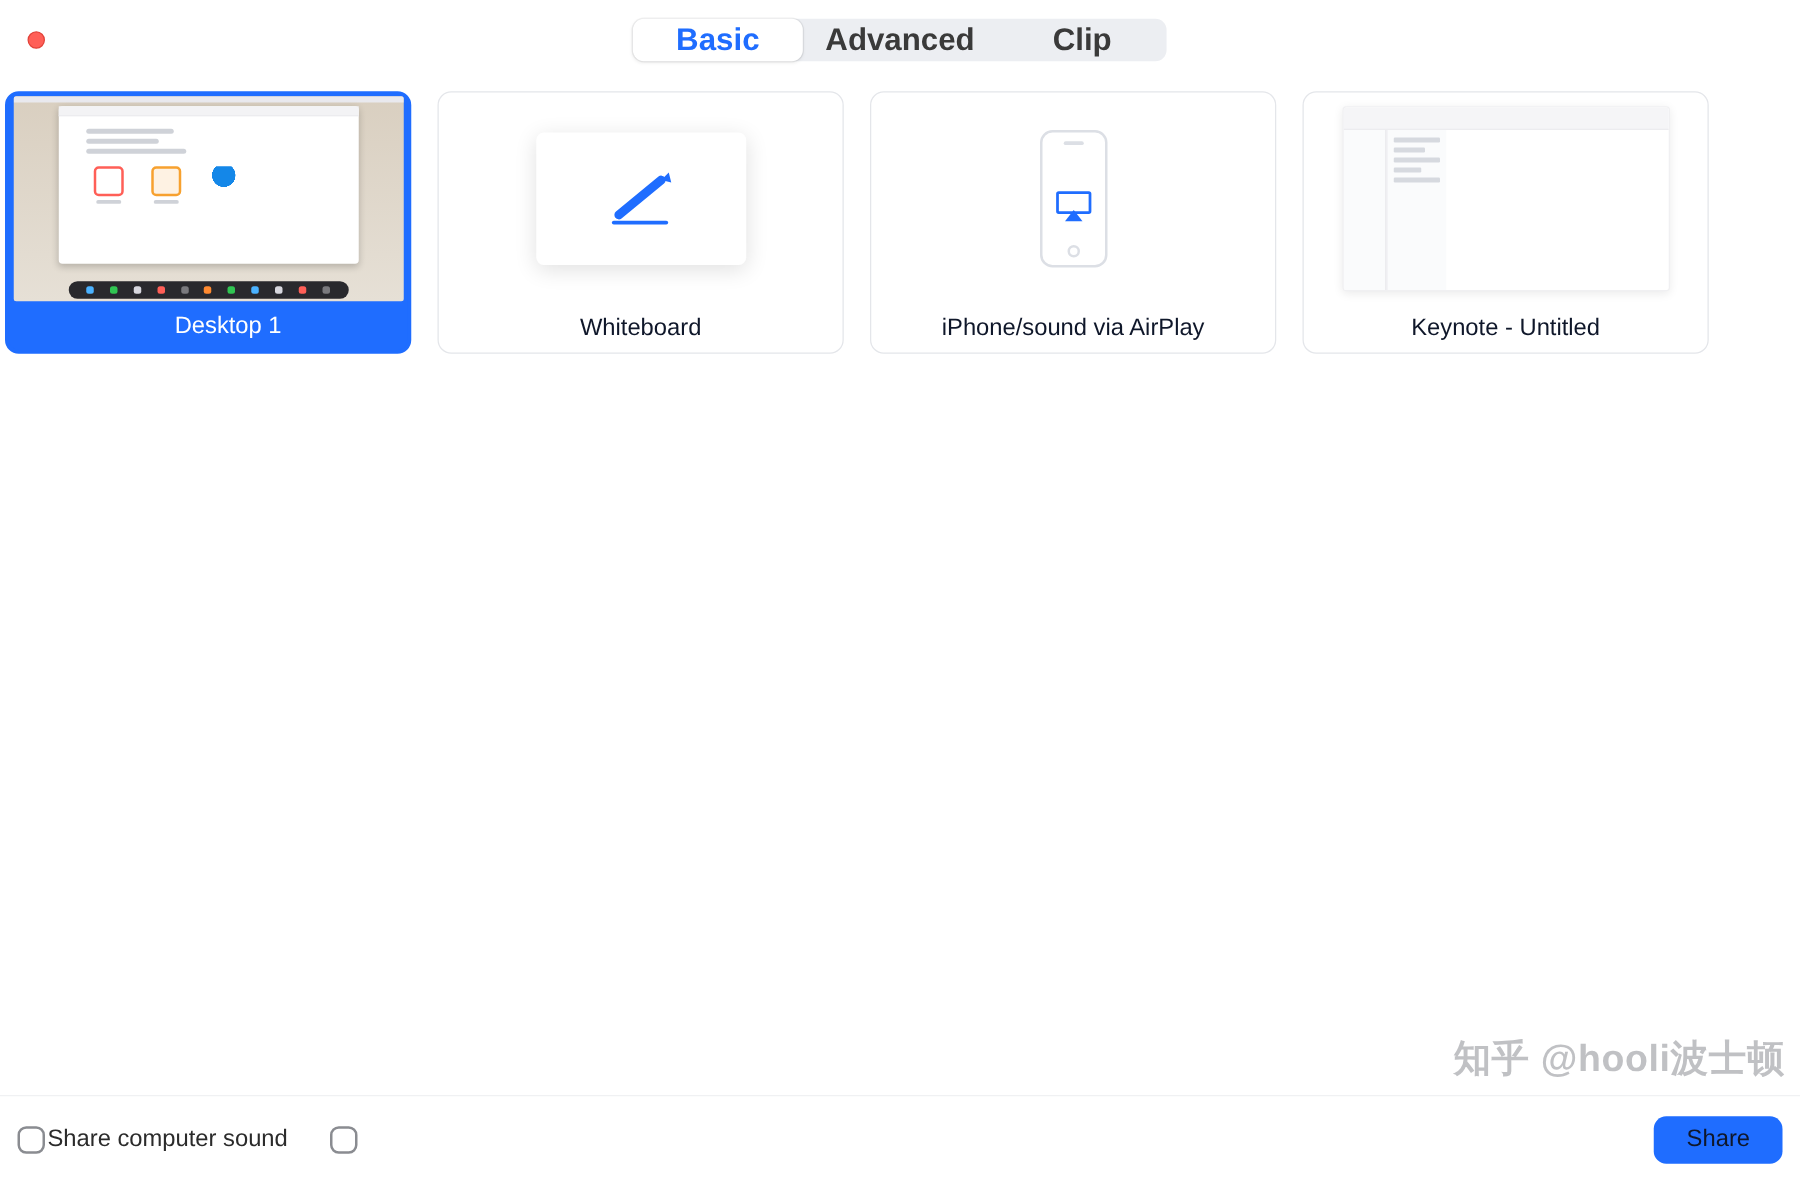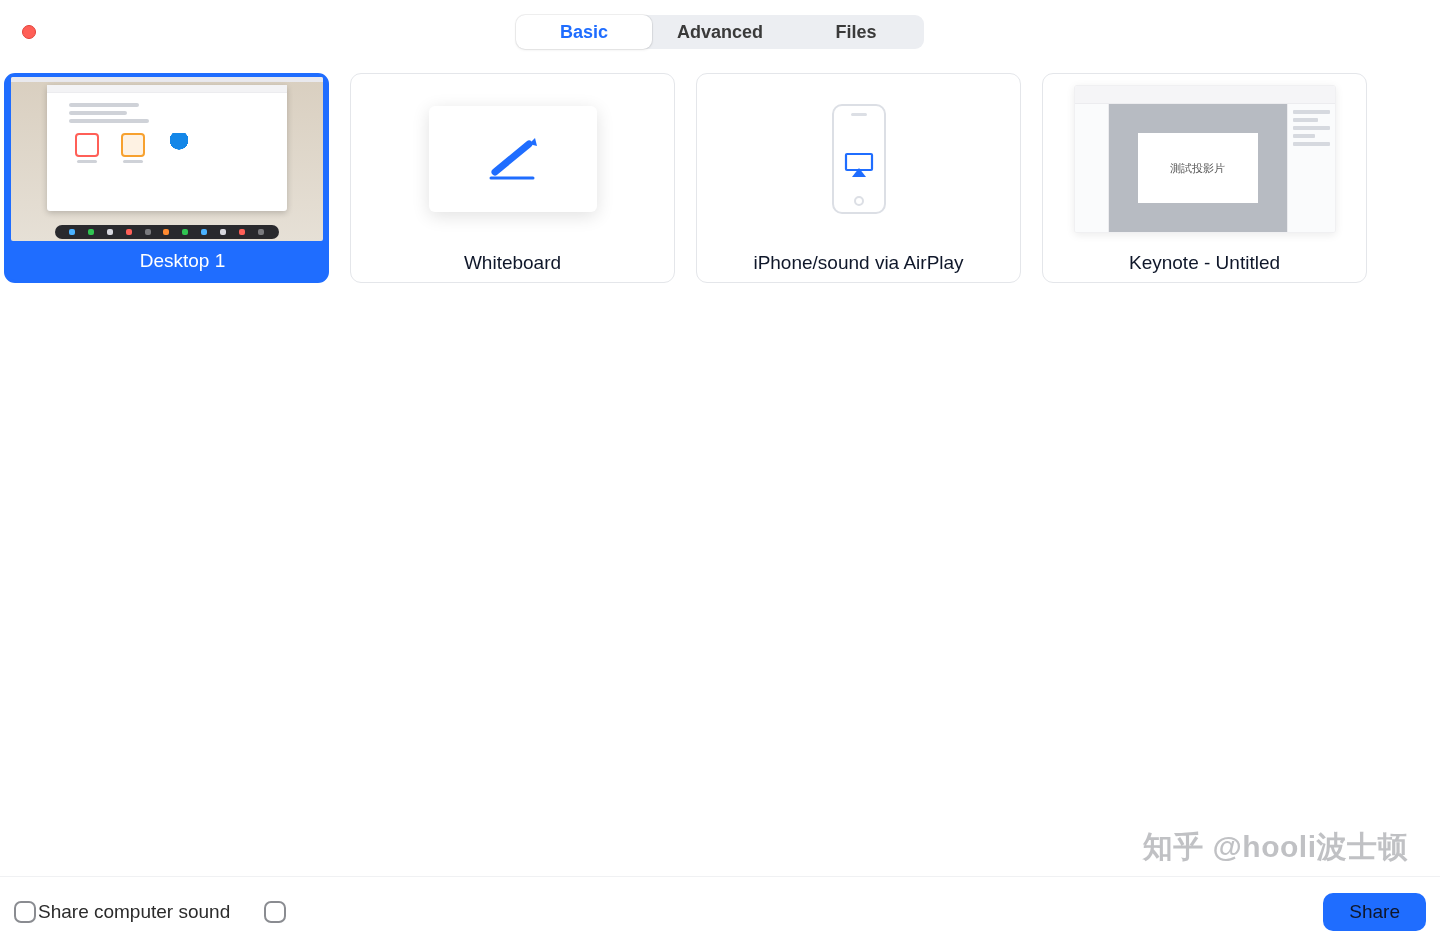--- a/index.html
+++ b/index.html
@@ -37,21 +37,21 @@
     align-items: stretch;
     background: #eceef2;
     border-radius: 9px;
     padding: 0;
   }
   .seg-item {
     min-width: 136px;
     display: flex;
     align-items: center;
     justify-content: center;
-    font-size: 18px;
+    font-size: 25px;
     font-weight: 600;
     color: #3a3a3a;
     padding: 0 18px;
     border-radius: 9px;
     cursor: pointer;
   }
   .seg-item.active {
     background: #ffffff;
     color: #1f6dff;
     box-shadow: 0 0 0 1px rgba(0,0,0,0.06), 0 1px 3px rgba(0,0,0,0.08);
@@ -200,36 +200,36 @@
   }
   .cb-label{ font-size:19px;color:#2b2b2b; }
   .share-btn{
     margin-left:auto; height:38px; padding:0 26px;
     background:#1f6dff; color:#0f172a; border:none; border-radius:10px;
     font-size:19px; font-weight:500; cursor:pointer;
   }
 
   
   .watermark{
-    position:absolute; right:32px; bottom:78px;
+    position:absolute; right:12px; bottom:78px;
     font-size:30px; font-weight:600; color:rgba(140,142,148,0.55);
     letter-spacing:0.5px; pointer-events:none;
     display:flex;align-items:center;gap:10px;
   }
   .wm-logo{ font-family:Georgia,serif; font-weight:700; }
 </style>
 </head>
 <body>
 
 <div class="close-dot"></div>
 
 <div class="seg-wrap">
   <div class="seg-item active">Basic</div>
   <div class="seg-item">Advanced</div>
-  <div class="seg-item">Files</div>
+  <div class="seg-item">Clip</div>
 </div>
 
 <div class="grid">
 
   <div class="tile selected">
     <div class="thumb-zone">
       <div class="desktop-thumb">
         <div class="menubar"></div>
         <div class="win">
           <div class="titlebar"></div>
@@ -291,23 +291,20 @@
     <div class="caption">iPhone/sound via AirPlay</div>
   </div>
 
 
   <div class="tile">
     <div class="thumb-zone">
       <div class="kn-thumb">
         <div class="tb"></div>
         <div class="body">
           <div class="side-l"></div>
-          <div class="canvas">
-              <div class="slide">測試投影片</div>
-            </div>
           <div class="side-r">
             <div class="pline"></div>
               <div class="pline" style="width:70%"></div>
               <div class="pline"></div>
             <div class="pline" style="width:60%"></div>
               <div class="pline"></div>
           </div>
         </div>
       </div>
     </div>

